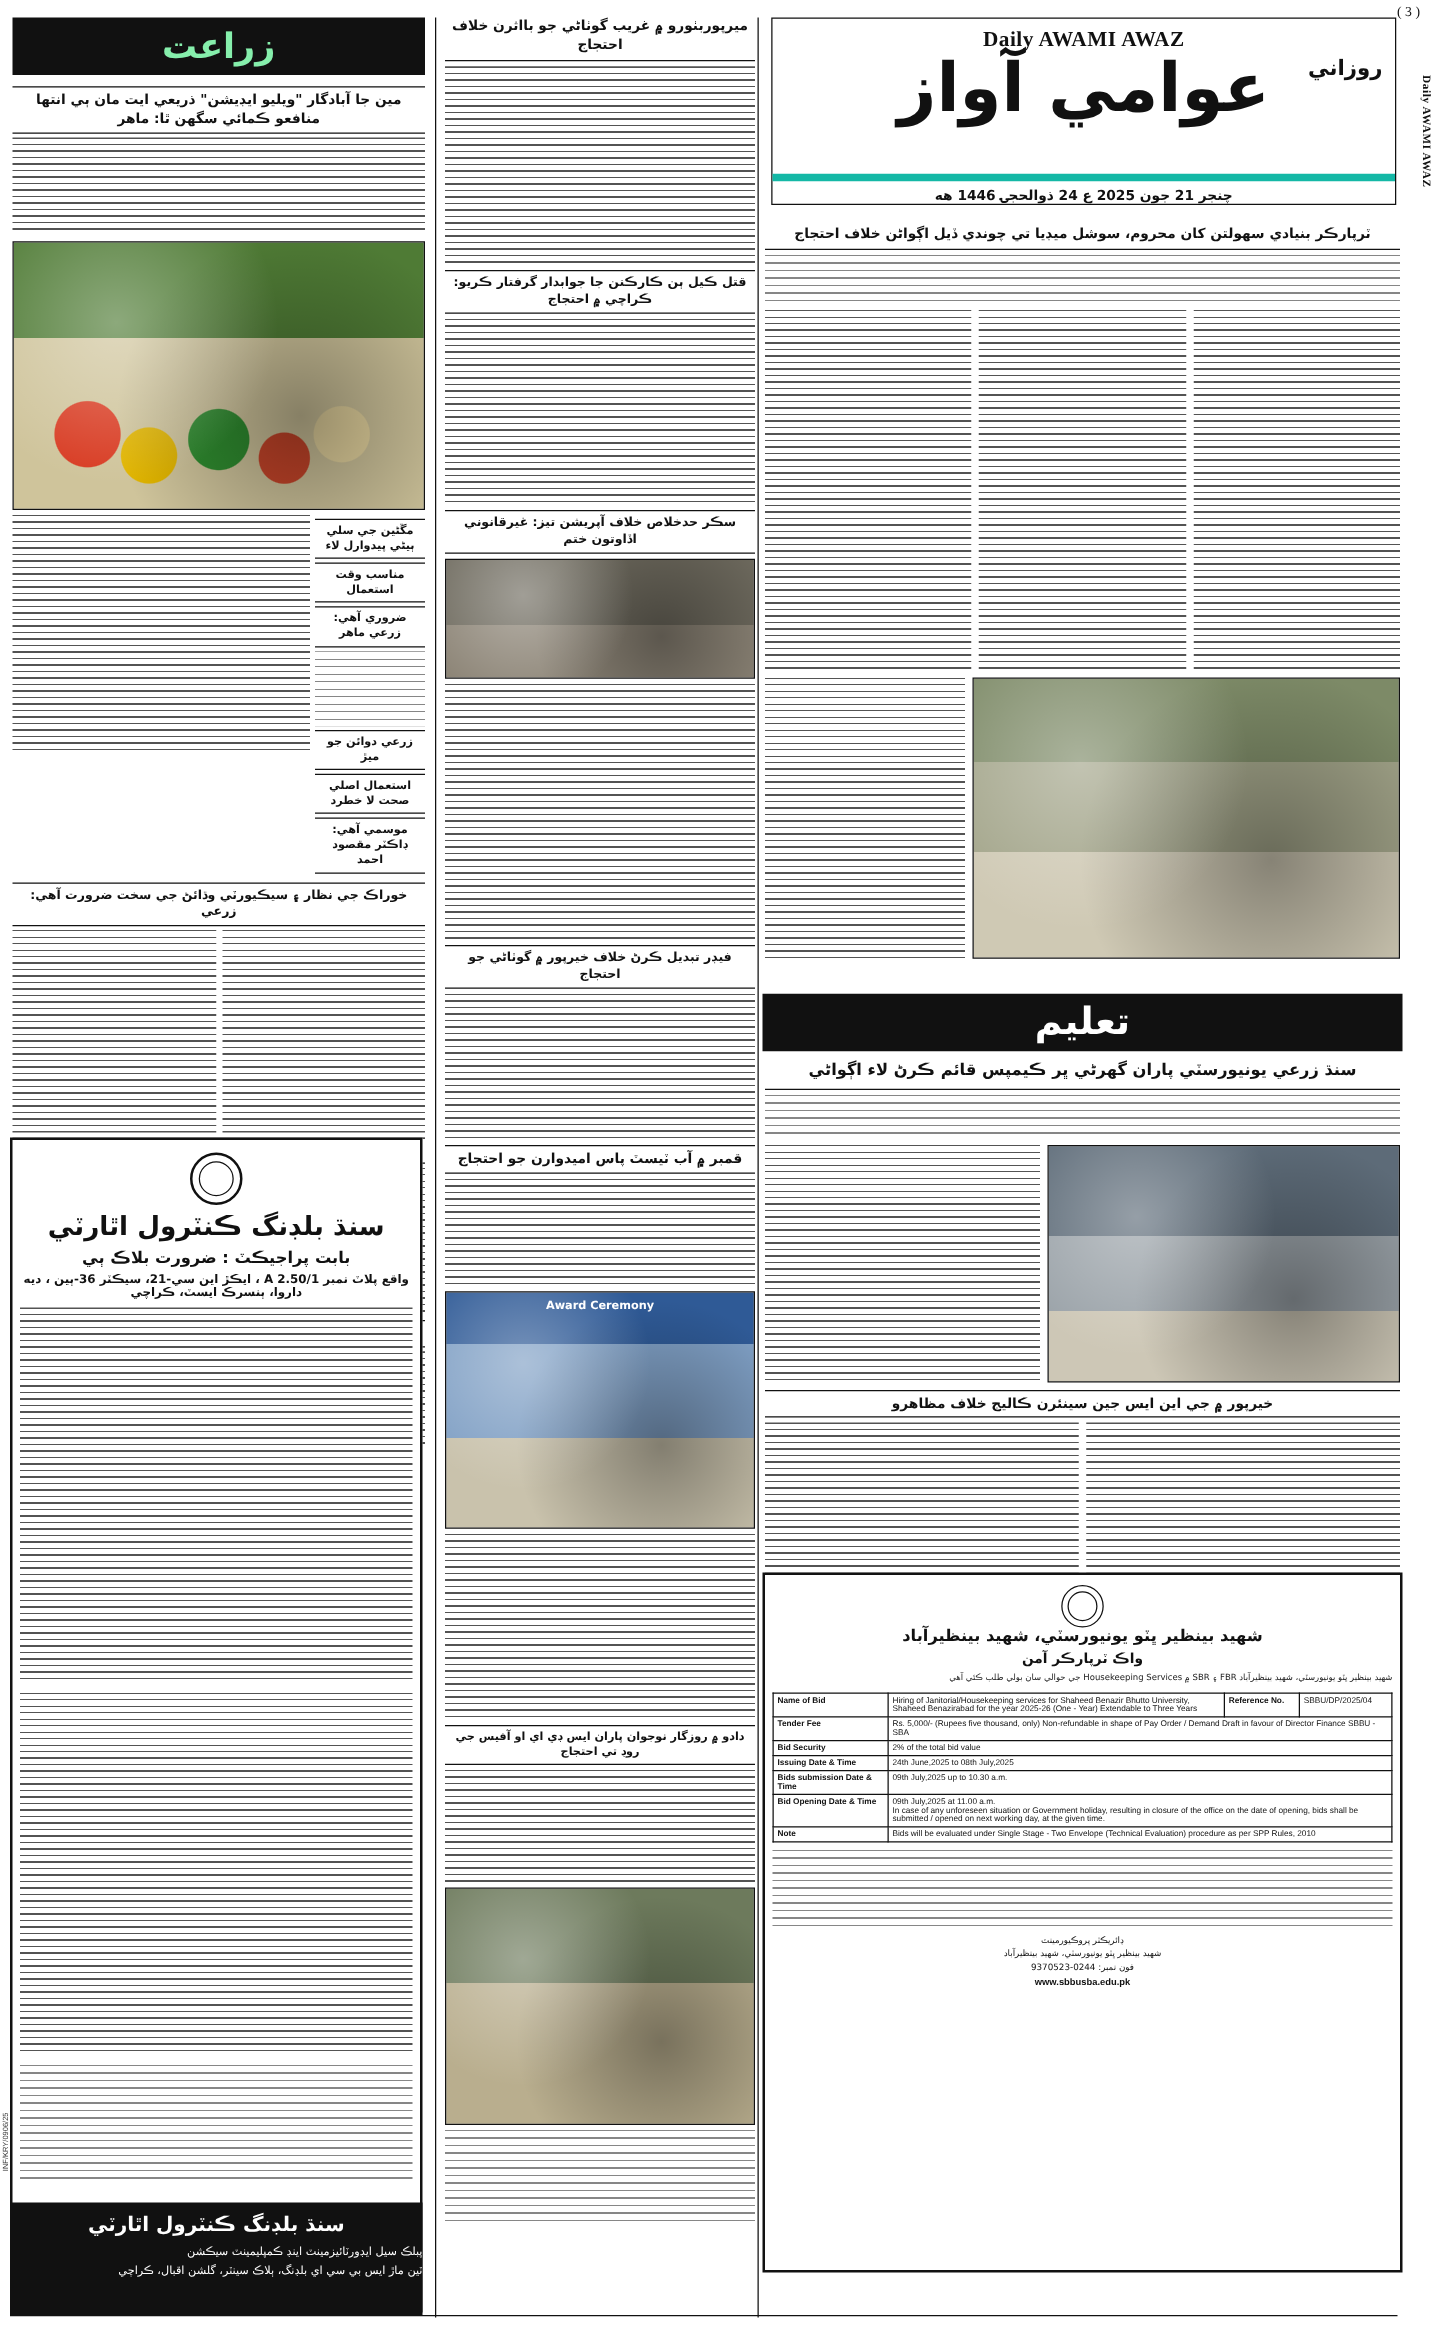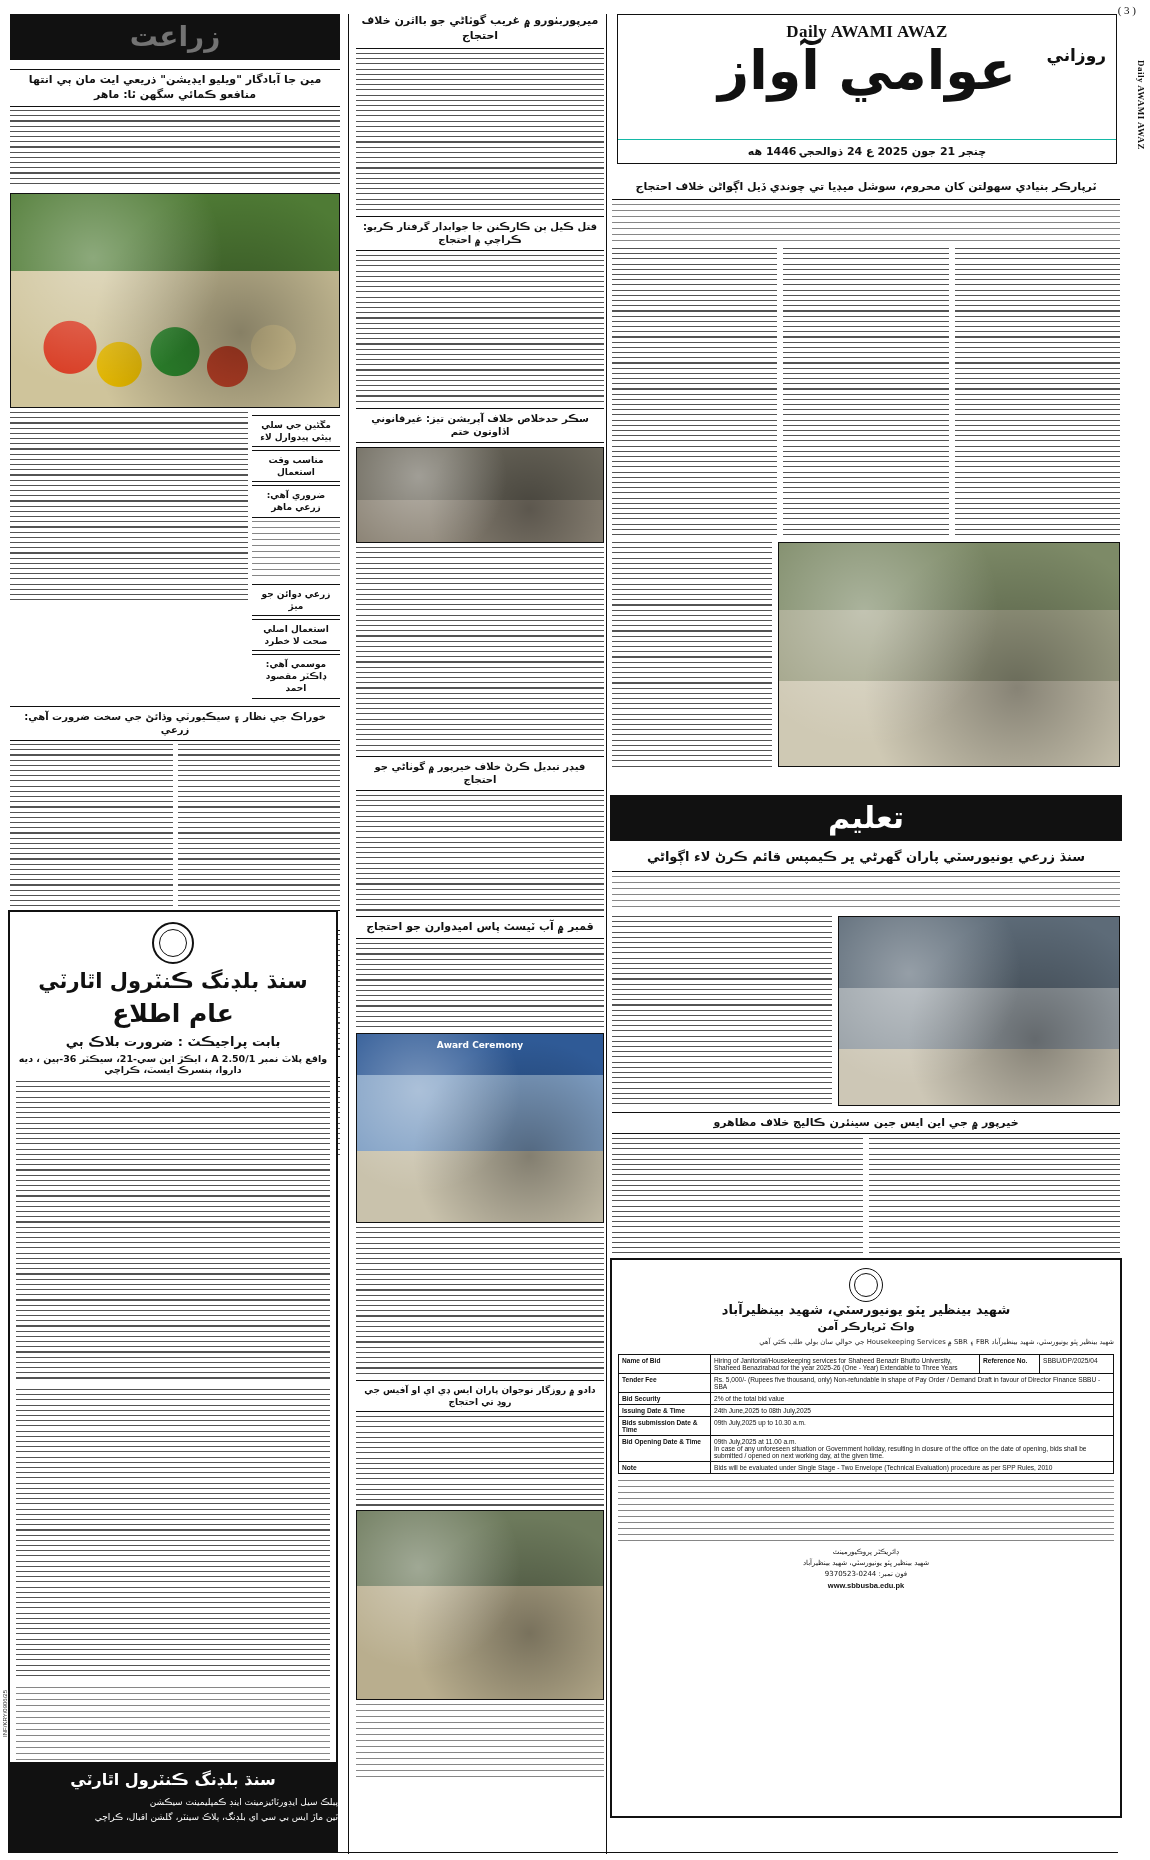--- a/index.html
+++ b/index.html
@@ -75,21 +75,21 @@
   }
   .masthead .urdu-big {
     text-align:center; font-size:54px; font-weight:bold; line-height:1;
     margin-top:2px; font-family:"DejaVu Sans", sans-serif;
   }
   .masthead .urdu-small {
     position:absolute; right:10px; top:30px; font-size:17px; font-weight:bold;
   }
   .masthead .datebar {
     position:absolute; bottom:0; left:0; right:0;
-    border-top:1px solid #14b8a6;
+    border-top:6px solid #14b8a6;
     height:24px; line-height:24px; text-align:center;
     font-size:11px; font-weight:bold;
   }
 
   
   .vline { position:absolute; width:1px; background:#111; }
   .hline { position:absolute; height:1px; background:#111; }
 
   .hl1 { font-size:13px; }
   .hl2 { font-size:11px; }
@@ -147,21 +147,21 @@
   
   .taleem {
     position:absolute; left:610px; top:795px; width:512px; height:46px;
     background:#111; color:#fff; text-align:center;
   }
   .taleem span{font-size:30px;font-weight:bold;line-height:46px;}
 
   
   .zaraat {
     position:absolute; left:10px; top:14px; width:330px; height:46px;
-    background:#111; color:#737373; text-align:center;
+    background:#111; color:#86efac; text-align:center;
   }
   .zaraat span{font-size:28px;font-weight:bold;line-height:46px;}
 
   .sidecode{
     position:absolute;left:2px;top:1690px;writing-mode:vertical-rl;
     font-size:6px;font-family:"Liberation Sans",sans-serif;color:#333;
     transform:rotate(180deg);
   }
 </style>
 </head>
@@ -219,21 +219,20 @@
     <div class="hdline hl3 rtl headbox" style="margin-top:4px;">حيدرآباد ۾ اسرائيلي حملن خلاف ريڪشن احتجاجي مظاهر</div>
     <div style="display:flex;gap:5px;margin-top:3px;">
       <div class="body-text fake-lines" style="flex:1;height:78px;"></div>
       <div class="body-text fake-lines" style="flex:1;height:78px;"></div>
     </div>
   </div>
 
   <div class="sbca">
     <div class="logo"></div>
     <div class="t1">سنڌ بلڊنگ ڪنٽرول اٿارٽي</div>
-    <div class="t2">عام اطلاع</div>
     <div class="t3">بابت پراجيڪٽ : ضرورت بلاڪ ٻي</div>
     <div class="t4 rtl">واقع پلاٽ نمبر 1/A 2.50 ، ايڪڙ اين سي-21، سيڪٽر 36-ٻين ، ديه داروا، ٻنسرڪ ايسٽ، ڪراچي</div>
     <div class="body-text fake-lines" style="height:300px;margin-top:6px;"></div>
     <div class="body-text fake-lines" style="height:290px;margin-top:8px;"></div>
     <div class="body-text fake-lines sparse" style="height:95px;margin-top:8px;"></div>
   </div>
   <div class="sbca-foot">
     <div class="f1">سنڌ بلڊنگ ڪنٽرول اٿارٽي</div>
     <div class="f2 rtl" style="white-space:pre-line;">پبلڪ سيل ايڊورٽائيزمينٽ اينڊ ڪمپليمينٽ سيڪشن
 ٽين ماڙ ايس بي سي اي بلڊنگ، ٻلاڪ سينٽر، گلشن اقبال، ڪراچي</div>

